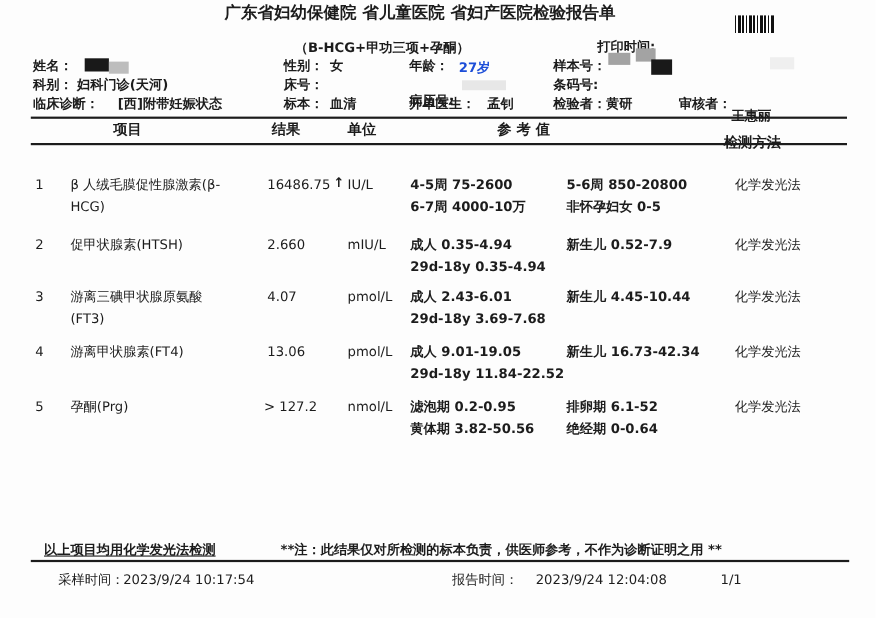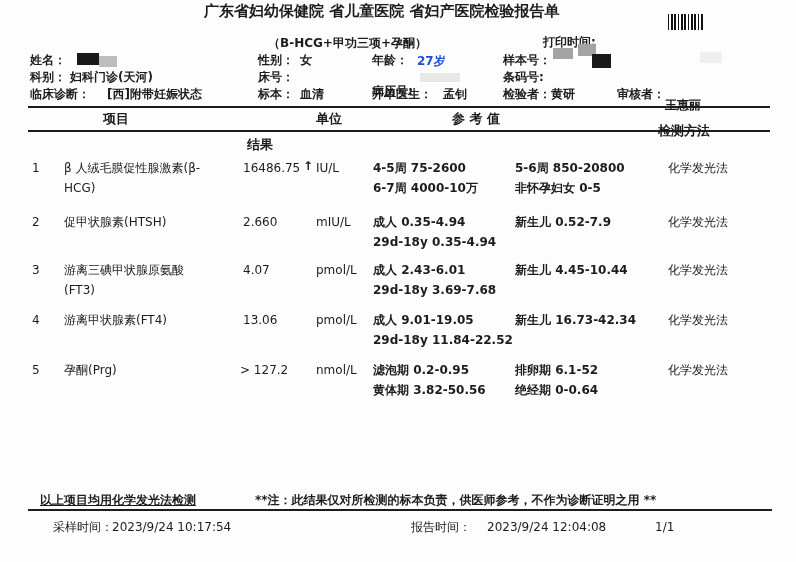--- a/index.html
+++ b/index.html
@@ -74,21 +74,21 @@
   <div class="abs info" style="left:372px;top:87px;">开单医生：</div>
   <div class="abs info" style="left:443px;top:87px;">孟钊</div>
   <div class="abs info" style="left:503px;top:87px;">检验者：</div>
   <div class="abs info" style="left:551px;top:87px;">黄研</div>
   <div class="abs info" style="left:617px;top:87px;">审核者：</div>
   <div class="abs info" style="left:665px;top:87px;margin-top:11px;">王惠丽</div>
 
   <div class="rule" style="top:106px;"></div>
 
   <div class="abs thead" style="left:103px;top:112px;">项目</div>
-  <div class="abs thead" style="left:247px;top:112px;margin-top:26px;">结果</div>
+  <div class="abs thead" style="left:247px;top:112px;">结果</div>
   <div class="abs thead" style="left:316px;top:112px;">单位</div>
   <div class="abs thead" style="left:452px;top:112px;">参 考 值</div>
   <div class="abs thead" style="left:658px;top:112px;margin-top:12px;">检测方法</div>
 
   <div class="rule" style="top:130px;"></div>
 
   <div class="trow" style="top:159px;">
     <span class="abs c-num">1</span>
     <span class="abs c-name">β 人绒毛膜促性腺激素(β-</span>
     <span class="abs c-name2">HCG)</span>

